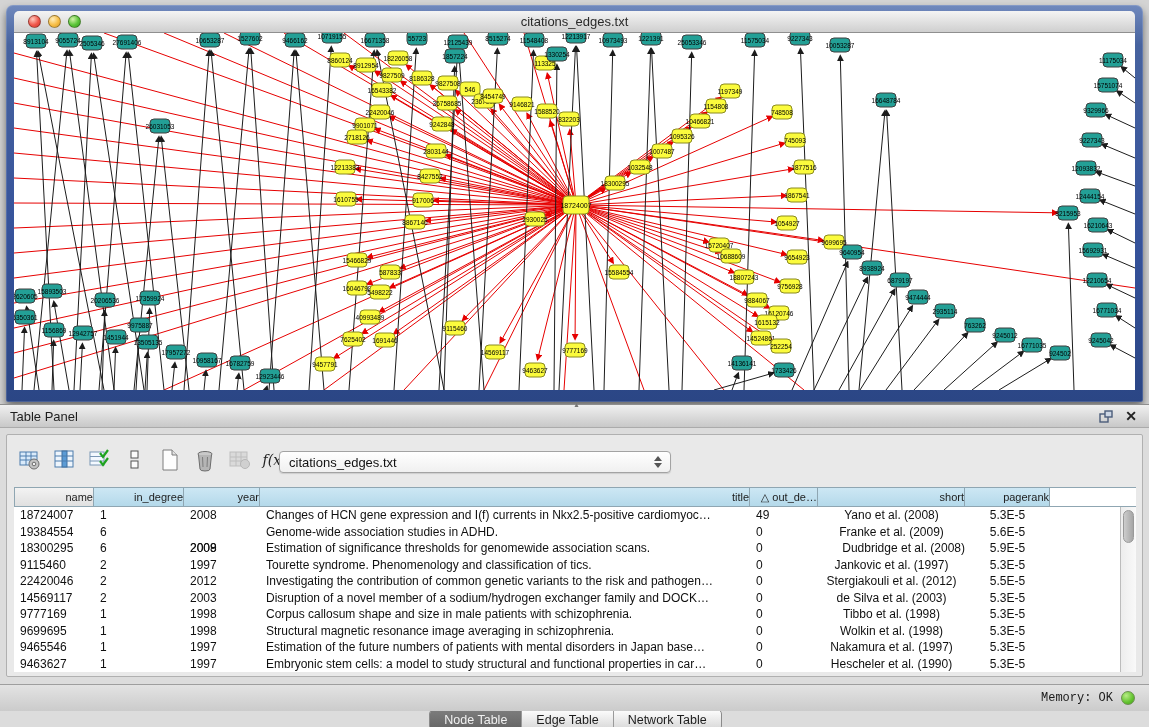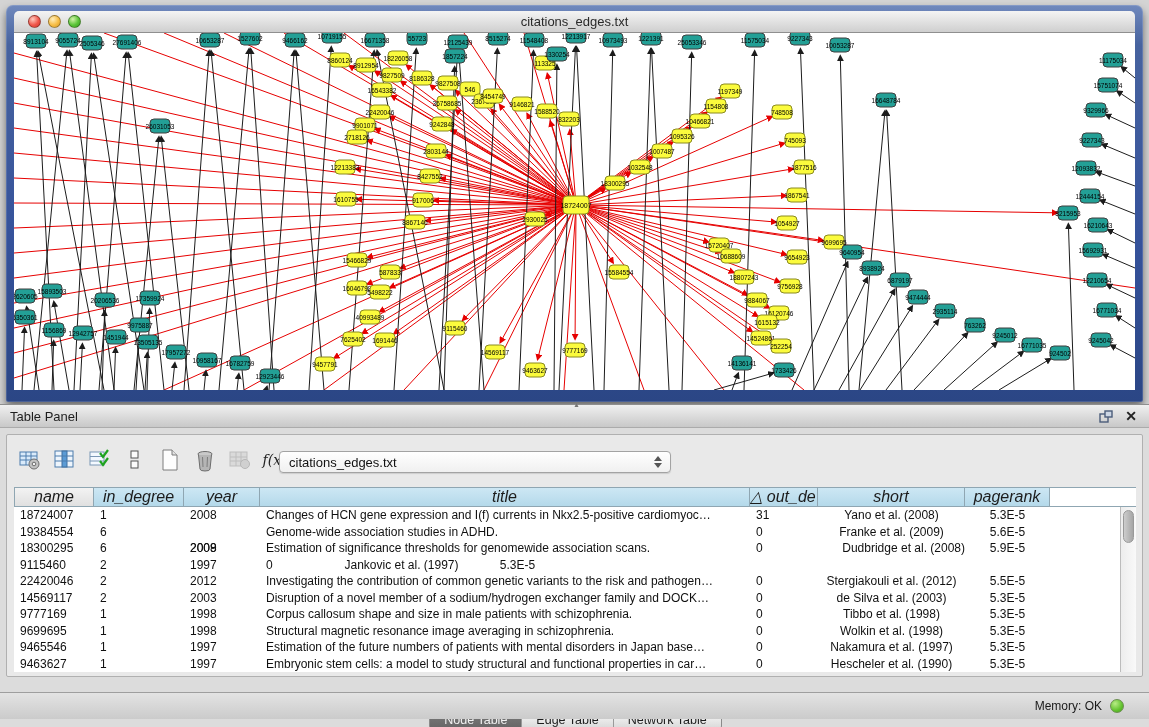--- a/index.html
+++ b/index.html
@@ -40,45 +40,45 @@
     border:1px solid #a3a3a3; border-radius:4px; display:flex; align-items:center; box-shadow:0 1px 1px rgba(0,0,0,.12); }
   .dropdown .val { margin-left:9px; font-size:13px; color:#111; flex:1; }
   .spin { margin-right:8px; display:flex; flex-direction:column; align-items:center; line-height:5px; }
   .spin i { border-left:4px solid transparent; border-right:4px solid transparent; display:block; }
   .spin .up { border-bottom:5px solid #555; margin-bottom:2px; }
   .spin .dn { border-top:5px solid #555; }
 
   
   .cyTable { position:absolute; left:7px; top:52px; width:1122px; height:185px; background:#fff; }
   .thead { display:flex; height:20px; }
-  .th { font-size:16px; color:#1c1c1c; text-align:center; line-height:18px;
-    background:linear-gradient(#cde7f4,#b4d9ea); border:1px solid #8fa6b2; border-left:none; overflow:hidden; white-space:nowrap;font-style:italic; }
+  .th { font-size:11px; color:#1c1c1c; text-align:right; line-height:18px;
+    background:linear-gradient(#cde7f4,#b4d9ea); border:1px solid #8fa6b2; border-left:none; overflow:hidden; white-space:nowrap; }
   .th:first-child { border-left:1px solid #8fa6b2; background:linear-gradient(#f3f3f3,#e0e0e0); }
   .th.filler { background:#ffffff; border-right:none; }
   .tbody { height:165px; overflow:hidden; }
   .tr { display:flex; height:16.5px; align-items:center; background:#fff; }
   .td { font-size:12px; color:#101010; padding-left:6px; overflow:hidden; white-space:nowrap; }
   .td.center { text-align:center; padding-left:0; }
   .vscroll { position:absolute; right:0; top:20px; width:16px; height:165px;
     background:linear-gradient(to right,#ededed,#f9f9f9); border-left:1px solid #bcbcbc; }
   .vthumb { position:absolute; left:2px; top:3px; width:11px; height:33px; border-radius:6px;
     background:linear-gradient(to right,#cdcdcd,#a5a5a5); border:1px solid #999; }
 
   
   .tabbar { position:absolute; left:0; top:274px; width:1137px; display:flex; justify-content:center; }
   .seg { display:flex; border:1px solid #8a8a8a; border-radius:5px; overflow:hidden;
     background:linear-gradient(#fdfdfd,#d6d6d6); box-shadow:0 1px 0 rgba(255,255,255,.7); }
   .seg .tab { padding:3px 14px; font-size:12.5px; color:#1d1d1d; border-left:1px solid #9a9a9a; }
   .seg .tab:first-child { border-left:none; }
   .seg .tab.sel { background:linear-gradient(#7d7d7d,#646464); color:#f1f1f1; }
 
   
-  .statusbar { position:absolute; left:0; top:288px; width:1149px; height:27px;
+  .statusbar { position:absolute; left:0; top:280px; width:1149px; height:27px;
     background:linear-gradient(#e3e3e3,#cbcbcb); border-top:1px solid #9e9e9e;
-    display:flex; align-items:center; justify-content:flex-end; padding-right:25px; gap:8px; }
+    display:flex; align-items:center; justify-content:flex-end; padding-right:14px; gap:8px;font-family:Liberation Mono, monospace; }
   .mem { font-size:12px; color:#1a1a1a; }
   .dot { width:14px; height:14px; border-radius:50%; border:1px solid #6b8f4f;
     background:radial-gradient(circle at 35% 30%,#b8ec86,#62c22e 60%,#459e1d); }
 </style>
 </head>
 <body>
 
 <div class="app">
 
   <div id="net-window">
@@ -864,21 +864,21 @@
             <div class="th" style="width: 147px;">short</div>
             <div class="th" style="width: 85px;">pagerank</div>
             <div class="th filler" style="flex: 1 1 0%;"></div>
           </div>
         <div class="tbody" id="tbody">
             <div class="tr">
               <div class="td" style="width: 80px;">18724007</div>
               <div class="td" style="width: 90px;">1</div>
               <div class="td" style="width: 76px;">2008</div>
               <div class="td" style="width: 490px;">Changes of HCN gene expression and I(f) currents in Nkx2.5-positive cardiomyoc…</div>
-              <div class="td" style="width: 68px;">31</div>
+              <div class="td" style="width: 68px;">49</div>
               <div class="td center" style="width: 147px;">Yano et al. (2008)</div>
               <div class="td center" style="width: 85px;">5.3E-5</div>
             </div>
             <div class="tr">
               <div class="td" style="width: 80px;">19384554</div>
               <div class="td" style="width: 90px;">6</div>
               <div class="td" style="width: 76px; margin-top: 32px;">2009</div>
               <div class="td" style="width: 490px;">Genome-wide association studies in ADHD.</div>
               <div class="td" style="width: 68px;">0</div>
               <div class="td center" style="width: 147px;">Franke et al. (2009)</div>
@@ -890,20 +890,21 @@
               <div class="td" style="width: 76px;">2008</div>
               <div class="td" style="width: 490px;">Estimation of significance thresholds for genomewide association scans.</div>
               <div class="td" style="width: 68px;">0</div>
               <div class="td center" style="width: 147px; text-align: right;">Dudbridge et al. (2008)</div>
               <div class="td center" style="width: 85px;">5.9E-5</div>
             </div>
             <div class="tr">
               <div class="td" style="width: 80px;">9115460</div>
               <div class="td" style="width: 90px;">2</div>
               <div class="td" style="width: 76px;">1997</div>
+              <div class="td" style="width: 490px;">Tourette syndrome. Phenomenology and classification of tics.</div>
               <div class="td" style="width: 68px;">0</div>
               <div class="td center" style="width: 147px;">Jankovic et al. (1997)</div>
               <div class="td center" style="width: 85px;">5.3E-5</div>
             </div>
             <div class="tr">
               <div class="td" style="width: 80px;">22420046</div>
               <div class="td" style="width: 90px;">2</div>
               <div class="td" style="width: 76px;">2012</div>
               <div class="td" style="width: 490px;">Investigating the contribution of common genetic variants to the risk and pathogen…</div>
               <div class="td" style="width: 68px;">0</div>

